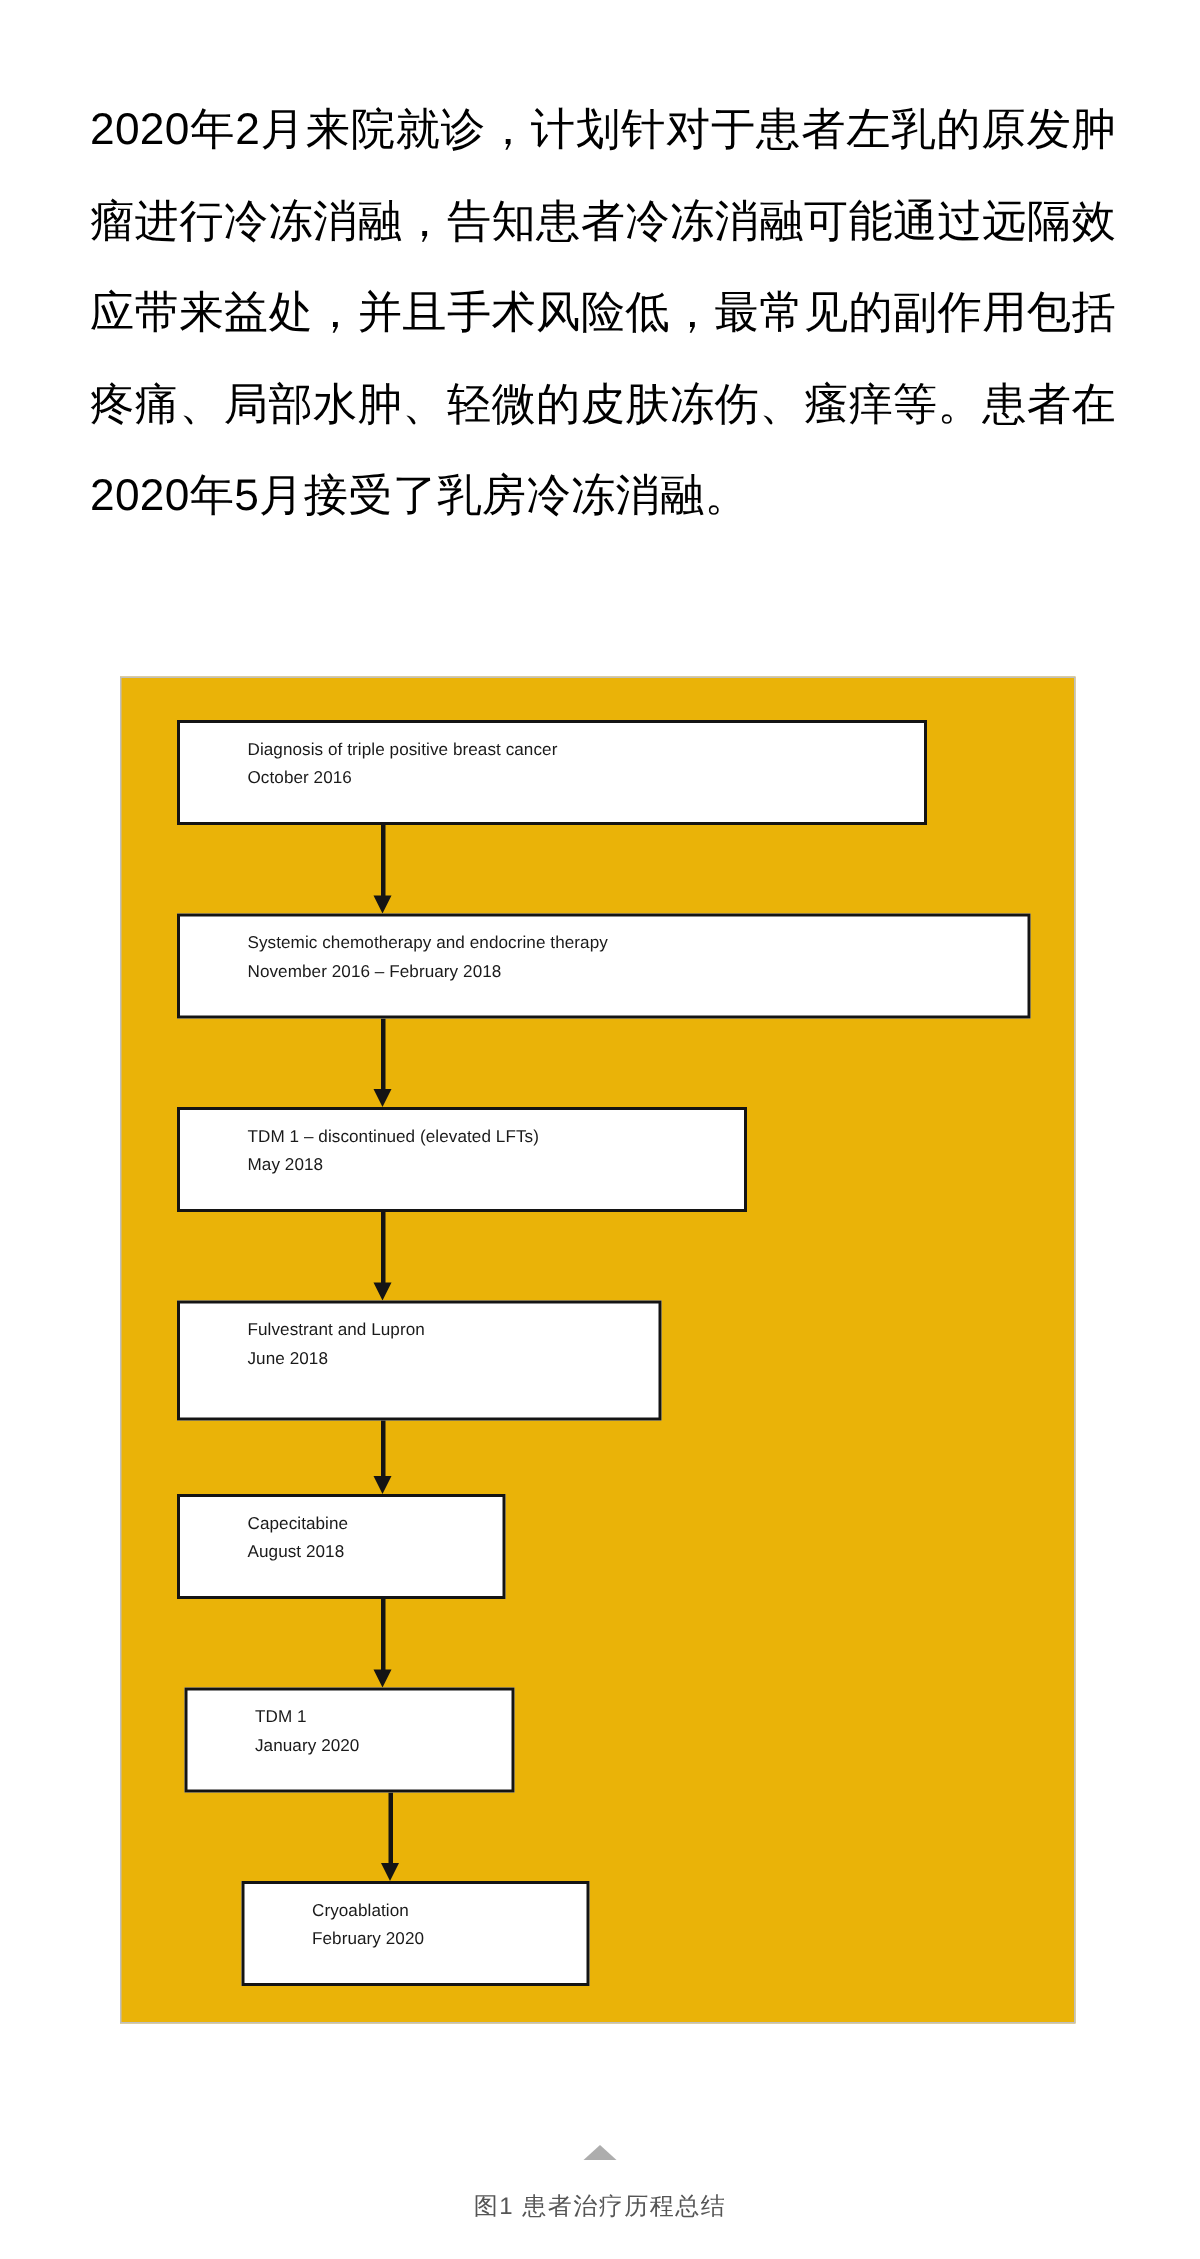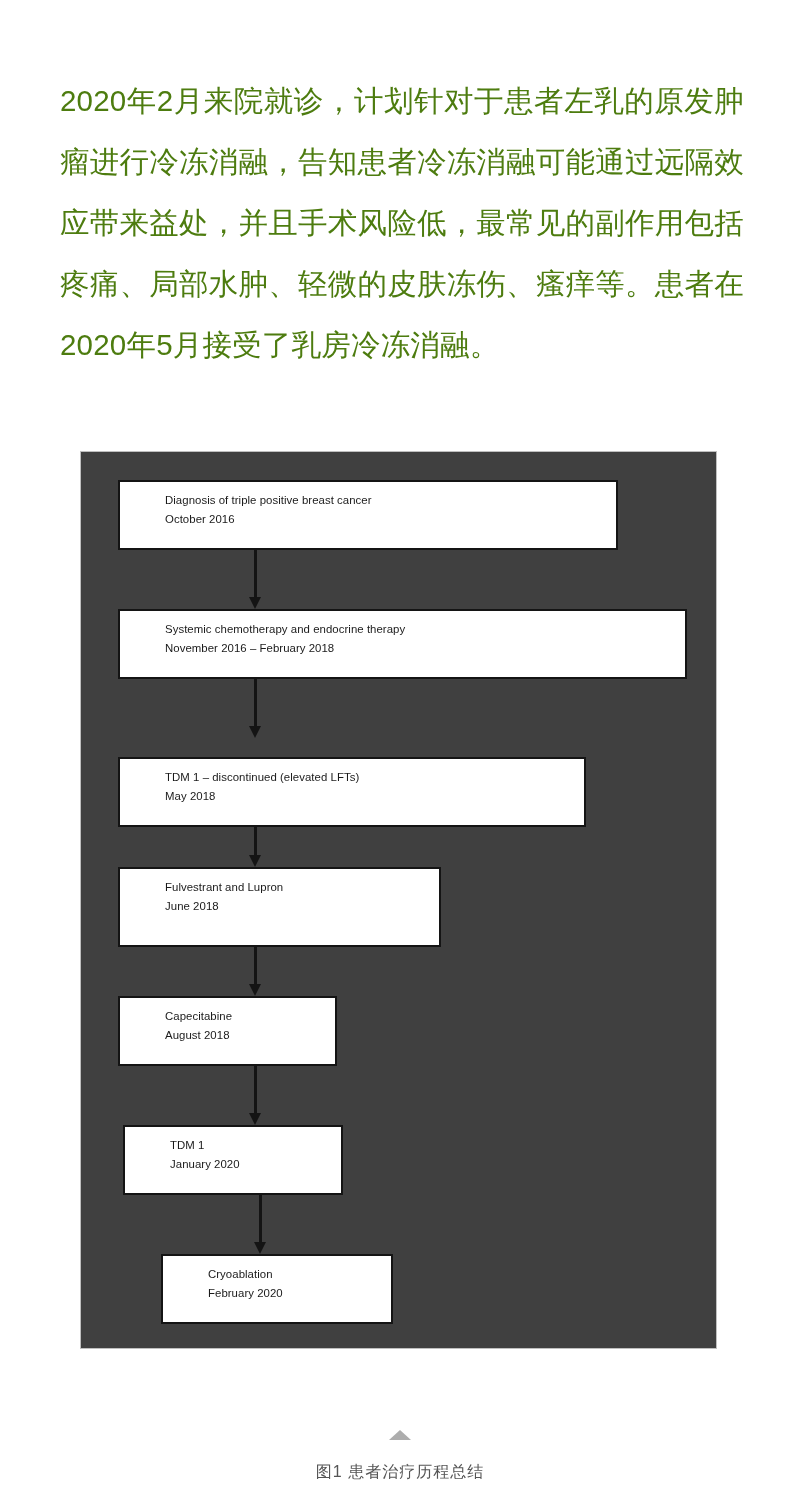--- a/index.html
+++ b/index.html
@@ -14,39 +14,39 @@
     position: relative;
     font-family: "Liberation Sans", "DejaVu Sans", sans-serif;
     color: #1a1a1a;
     overflow: hidden;
   }
 
   
   #article-paragraph {
     position: absolute;
     left: 60px;
-    top: 40px;
+    top: 26px;
     width: 684px;
     font-size: 29.5px;
     line-height: 61px;
     letter-spacing: 0.2px;
-    color: #4d7c0f;
+    color: #000000;
     text-align: justify;
     text-justify: inter-character;
   }
 
   
   #figure-container {
     position: absolute;
     left: 80px;
     top: 451px;
     width: 637px;
     height: 898px;
     border: 1px solid #bfbfbf;
-    background: #404040;
+    background: #eab308;
     box-sizing: border-box;
   }
 
   #flowchart {
     position: absolute;
     left: 0;
     top: 0;
     width: 100%;
     height: 100%;
   }
@@ -154,21 +154,21 @@
         <div class="head"></div>
       </div>
       <div class="flow-node" style="left: 37px; top: 28px; width: 500px; height: 70px;">
         <div class="flow-node-text">Diagnosis of triple positive breast cancer
 October 2016</div>
       </div>
       <div class="flow-node" style="left: 37px; top: 157px; width: 569px; height: 70px;">
         <div class="flow-node-text">Systemic chemotherapy and endocrine therapy
 November 2016 – February 2018</div>
       </div>
-      <div class="flow-node" style="left: 37px; top: 286px; width: 468px; height: 70px; margin-top: 19px;">
+      <div class="flow-node" style="left: 37px; top: 286px; width: 380px; height: 70px;">
         <div class="flow-node-text">TDM 1 – discontinued (elevated LFTs)
 May 2018</div>
       </div>
       <div class="flow-node" style="left: 37px; top: 415px; width: 323px; height: 80px;">
         <div class="flow-node-text">Fulvestrant and Lupron
 June 2018</div>
       </div>
       <div class="flow-node" style="left: 37px; top: 544px; width: 219px; height: 70px;">
         <div class="flow-node-text">Capecitabine
 August 2018</div>

